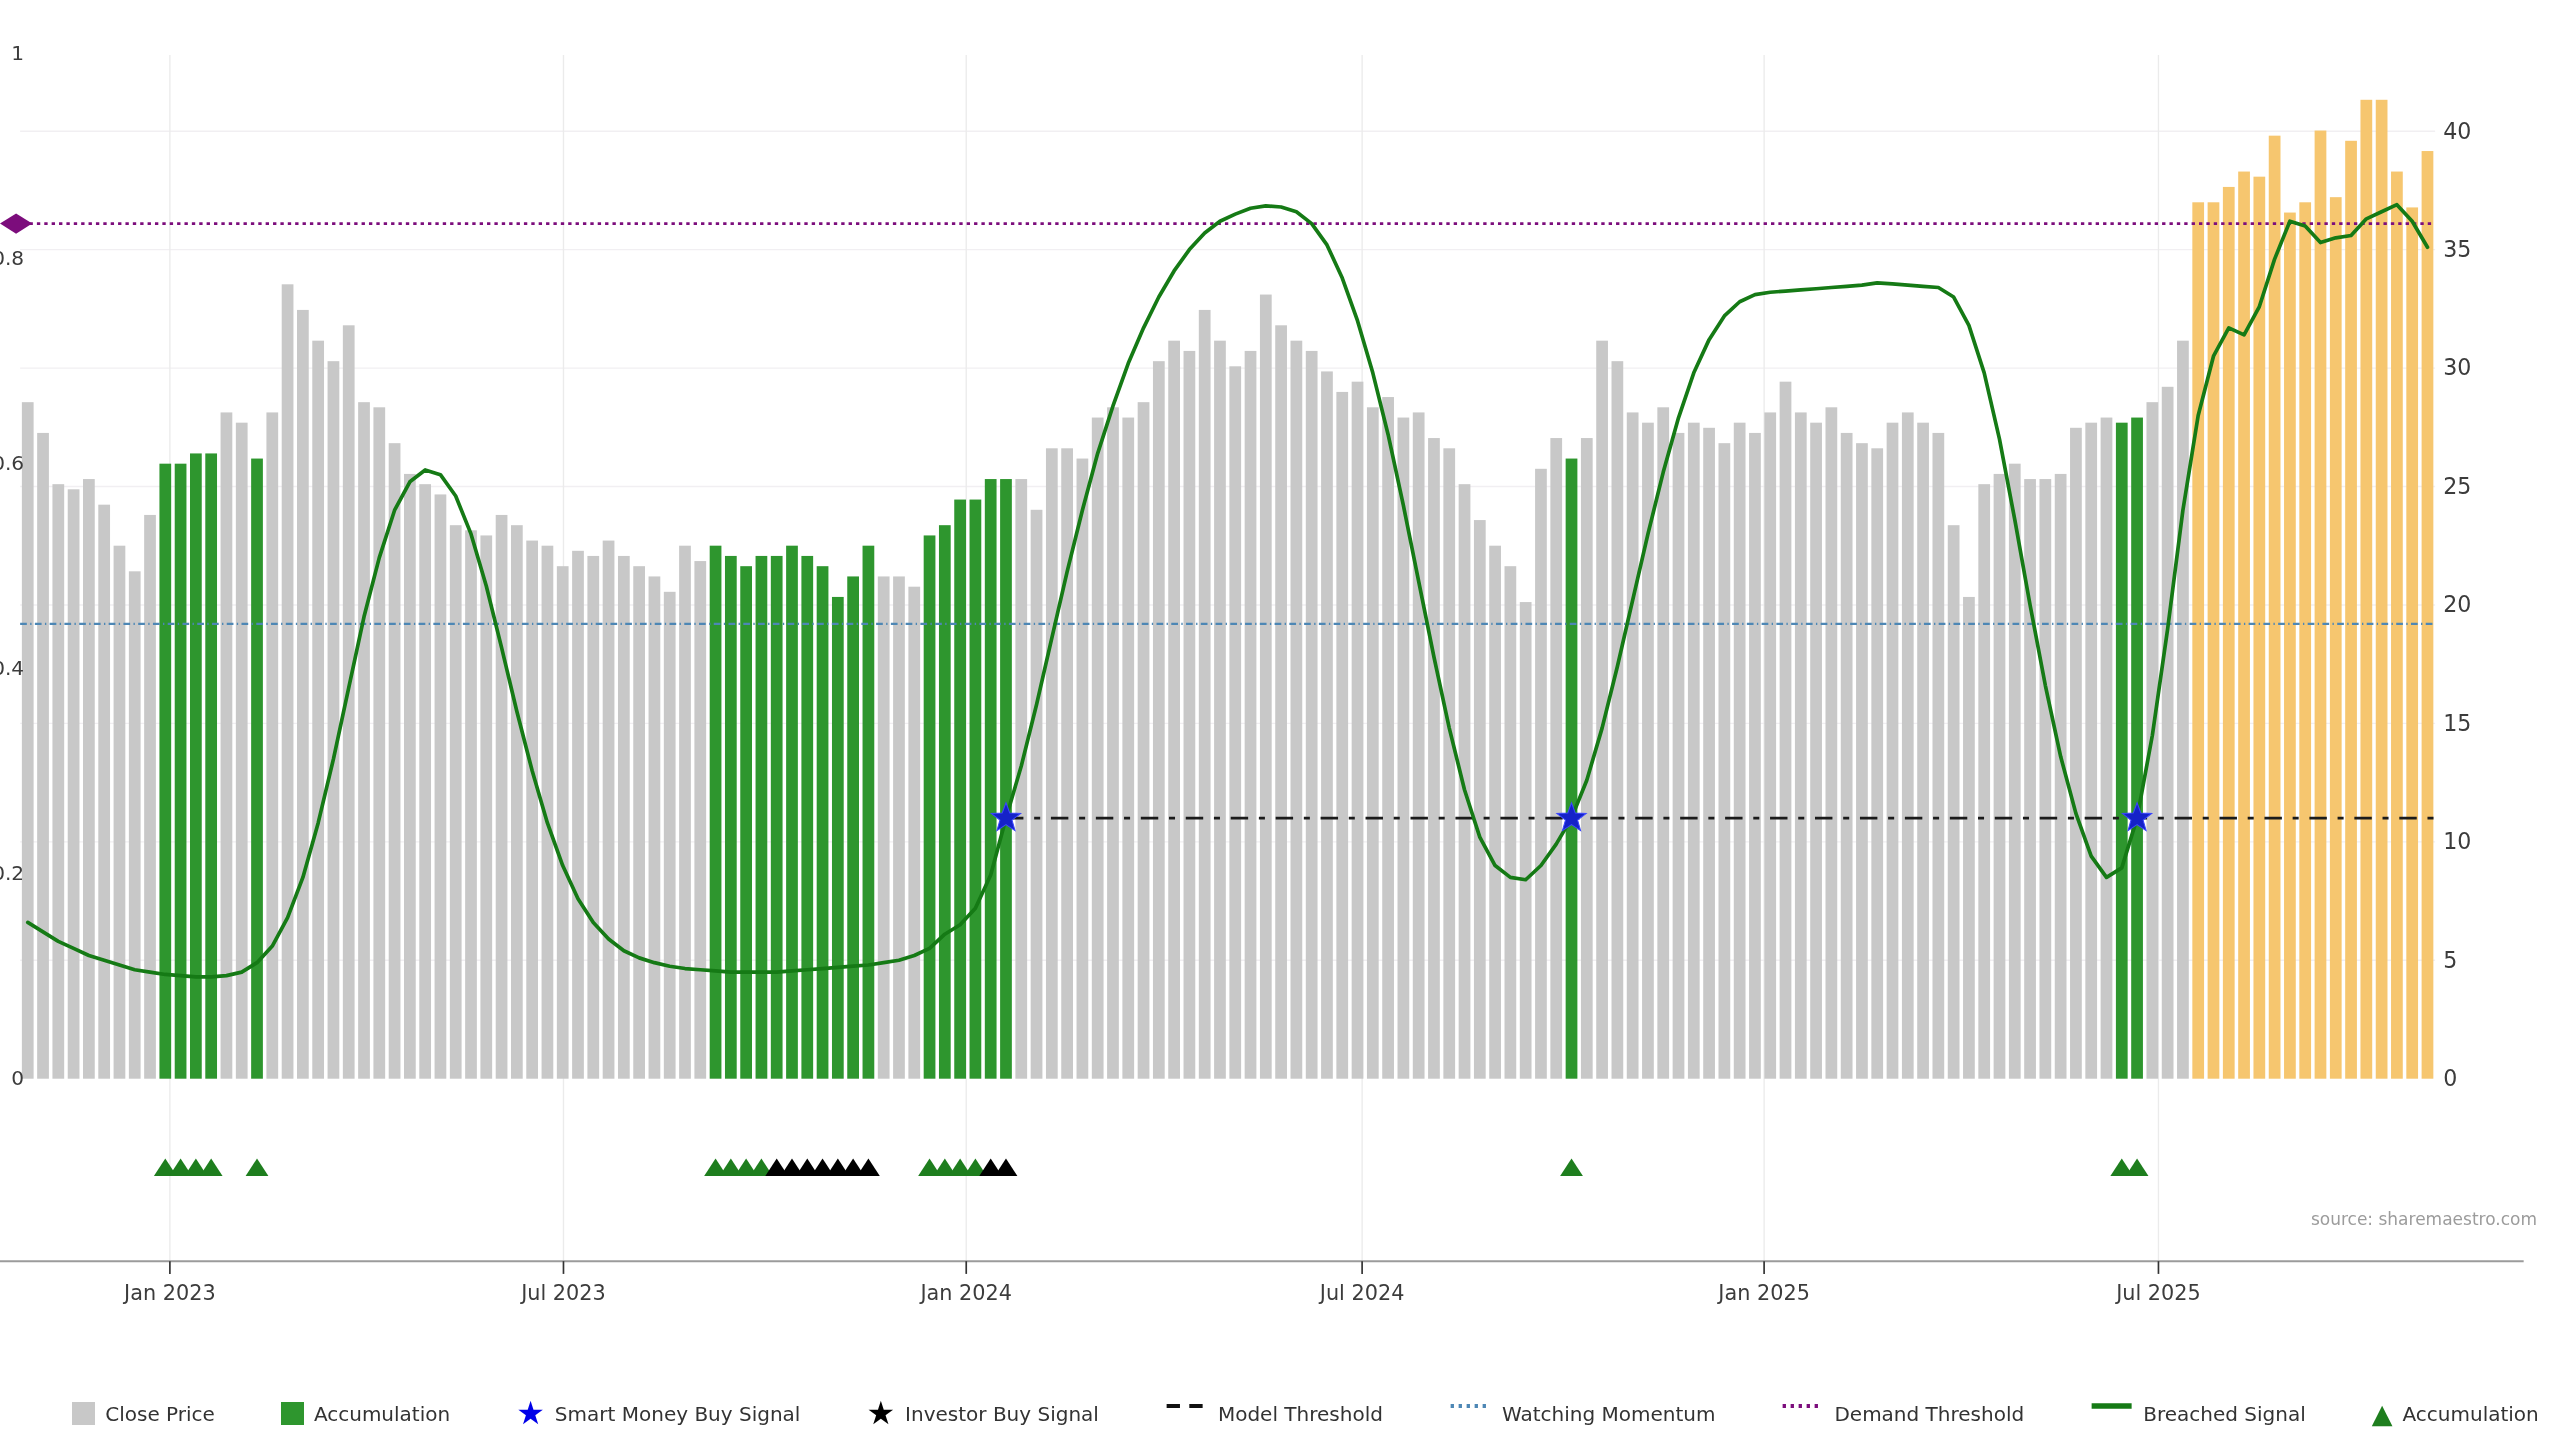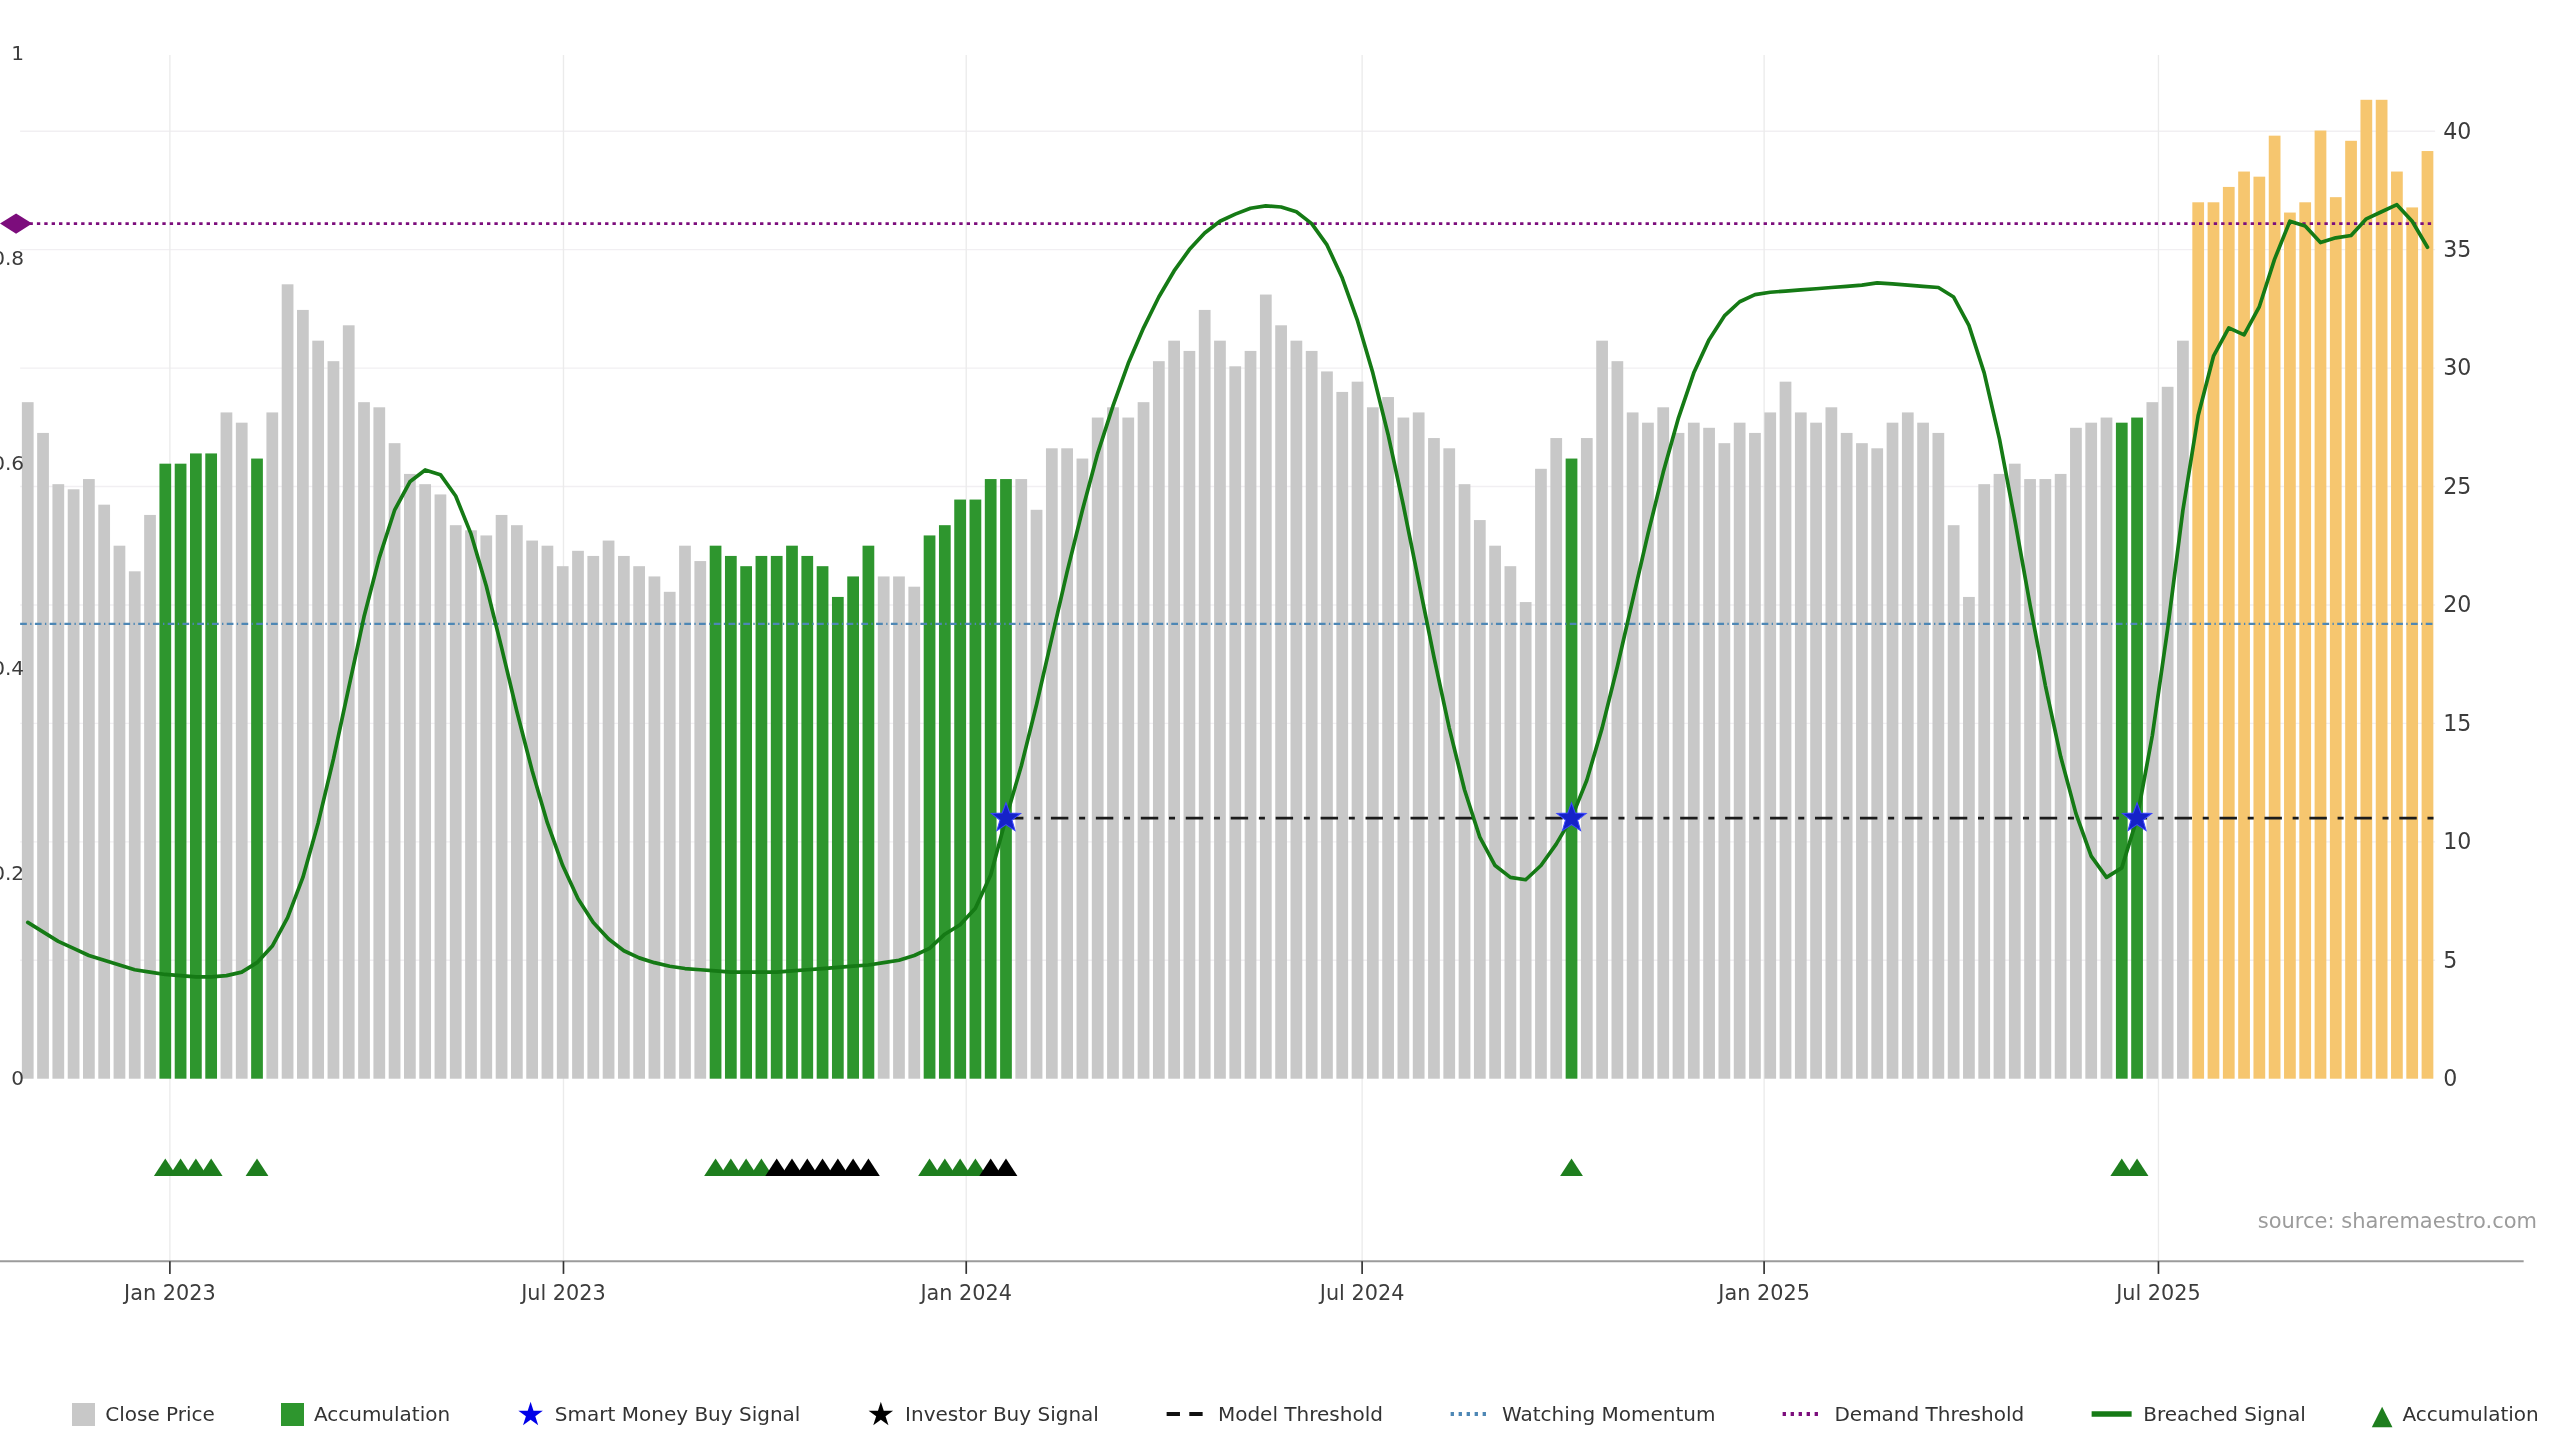--- a/index.html
+++ b/index.html
@@ -1,22 +1,22 @@
 <!DOCTYPE html>
 <html style="font-size:10.7px"><head>
 <meta charset="utf-8">
 <style>
   html,body{margin:0;padding:0;background:#fff;}
   .stage{position:relative;width:2576px;height:1449px;background:#ffffff;
          font-family:"DejaVu Sans", sans-serif;overflow:hidden;}
   #chart{position:absolute;left:0;top:0;}
-  .source{position:absolute;right:39px;top:1209px;font-size:21px;color:#9c9c9c;}
+  .source{position:absolute;right:39px;top:1209px;font-size:17px;color:#9c9c9c;}
   .legend{position:absolute;left:0;right:0;top:1402px;display:flex;
           justify-content:center;align-items:center;gap:31px;}
-  .legend-item{display:flex;align-items:center;gap:10px;font-size:20px;color:#333;padding-left:35px;}
+  .legend-item{display:flex;align-items:flex-start;gap:10px;font-size:20px;color:#333;padding-left:35px;}
   .sw-square{display:inline-block;width:23px;height:23px;}
   .sw-star{font-size:32px;line-height:23px;}
   .sw-tri{font-size:27px;line-height:23px;}
 </style>
 </head>
 <body>
 
 <div class="stage">
   <svg id="chart" width="2576" height="1449" viewBox="0 0 3840 2160">
       <line x1="30" y1="1431.45" x2="3630" y2="1431.45" stroke="#f1eff2" stroke-width="2"></line>

